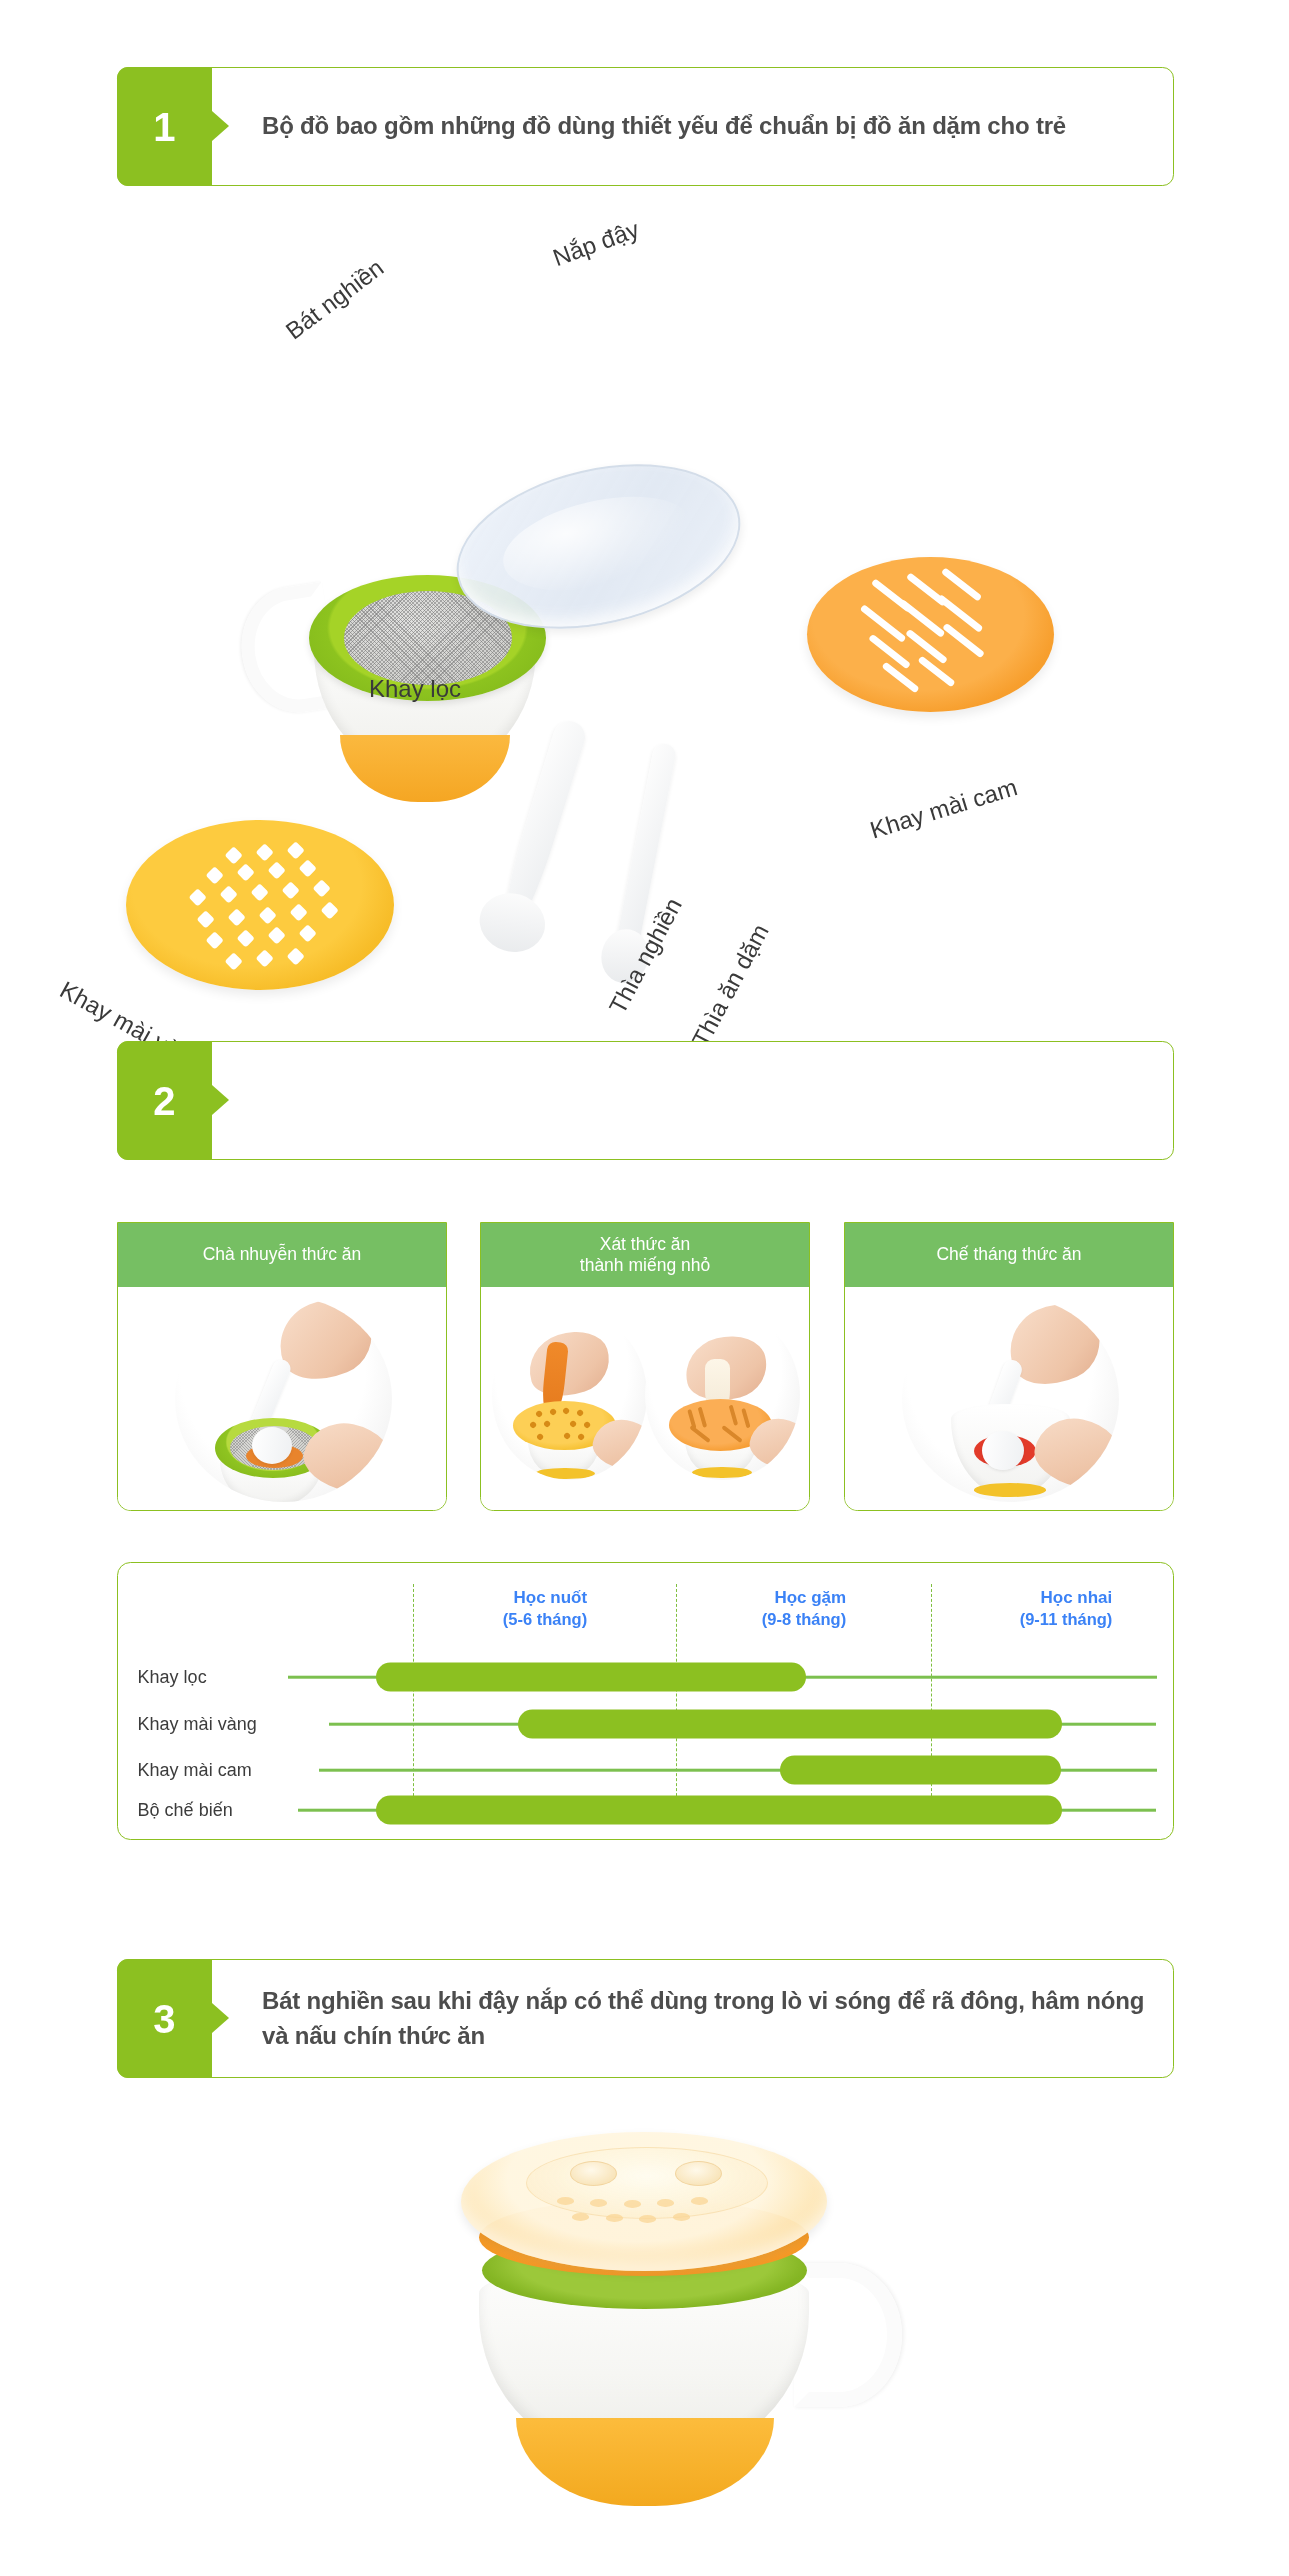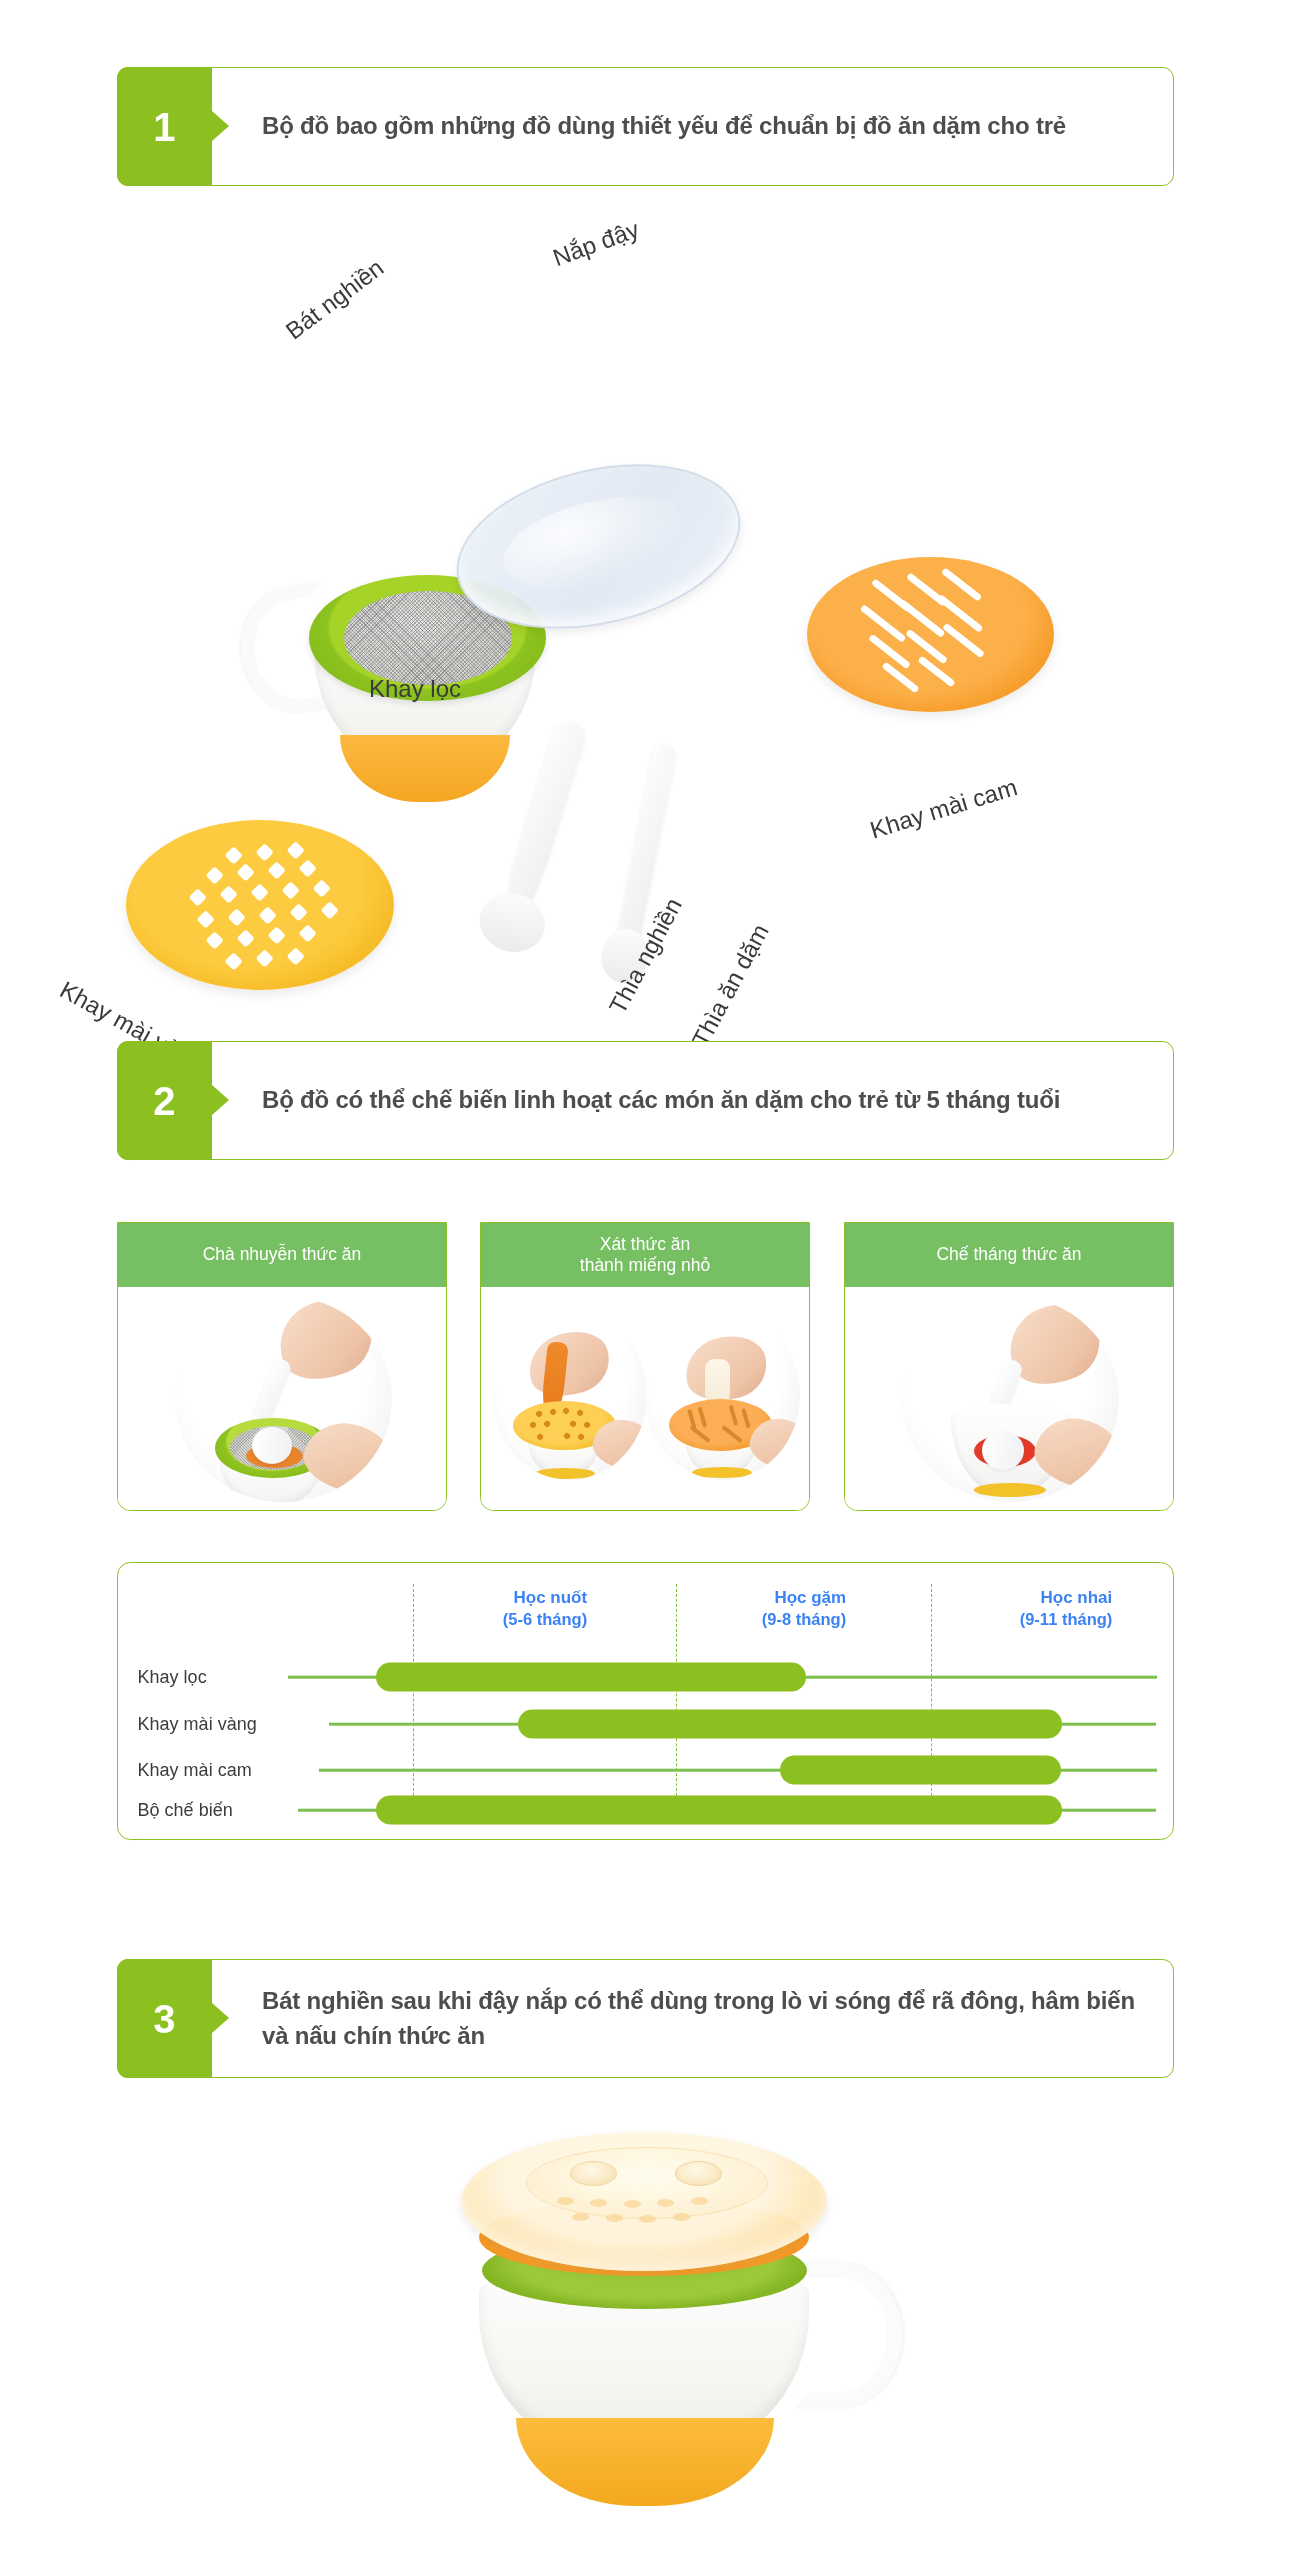--- a/index.html
+++ b/index.html
@@ -489,21 +489,20 @@
   <div class="dg-label" style="left:699px; top:835px; transform: rotate(-62deg);">Thìa ăn dặm</div>
   <div class="dg-label" style="left:62px;  top:778px; transform: rotate(29deg);">Khay mài vàng</div>
 </div>
 
 <div class="sec-head" style="top:1041px">
   <div class="frame"></div>
   <div class="badge">
     <span class="badge-num">2</span>
   </div>
   <div class="notch"></div>
-  <div class="head-text">Bộ đồ có thể chế biến linh hoạt các món ăn dặm cho trẻ từ 5 tháng tuổi</div>
 </div>
 
 <div id="cards">
 
   <div class="card" style="left:363px">
     <div class="card-head" style="white-space:pre-line">Xát thức ăn
 thành miếng nhỏ</div>
     <div class="card-body">
 
       <div class="photo-oval" style="left:11.3px; top:23px; width:155px; height:170px;">
@@ -611,21 +610,21 @@
   <div class="tl-rail" style="left:180px; top:247px; width:858px"></div>
   <div class="tl-bar" style="left:258px; top:247px; width:686px"></div>
 </div>
 
 <div class="sec-head" style="top:1959px">
   <div class="frame"></div>
   <div class="badge">
     <span class="badge-num">3</span>
   </div>
   <div class="notch"></div>
-  <div class="head-text">Bát nghiền sau khi đậy nắp có thể dùng trong lò vi sóng để rã đông, hâm biến và nấu chín thức ăn</div>
+  <div class="head-text">Bát nghiền sau khi đậy nắp có thể dùng trong lò vi sóng để rã đông, hâm nóng và nấu chín thức ăn</div>
 </div>
 
 <div id="assembled"></div>
 <div class="asm-handle"></div>
 <div class="asm-bowl"></div>
 <div class="asm-base"></div>
 <div class="asm-green"></div>
 <div class="asm-orange"></div>
 <div class="asm-lid"></div>
 <div class="asm-lid-inner"></div>

